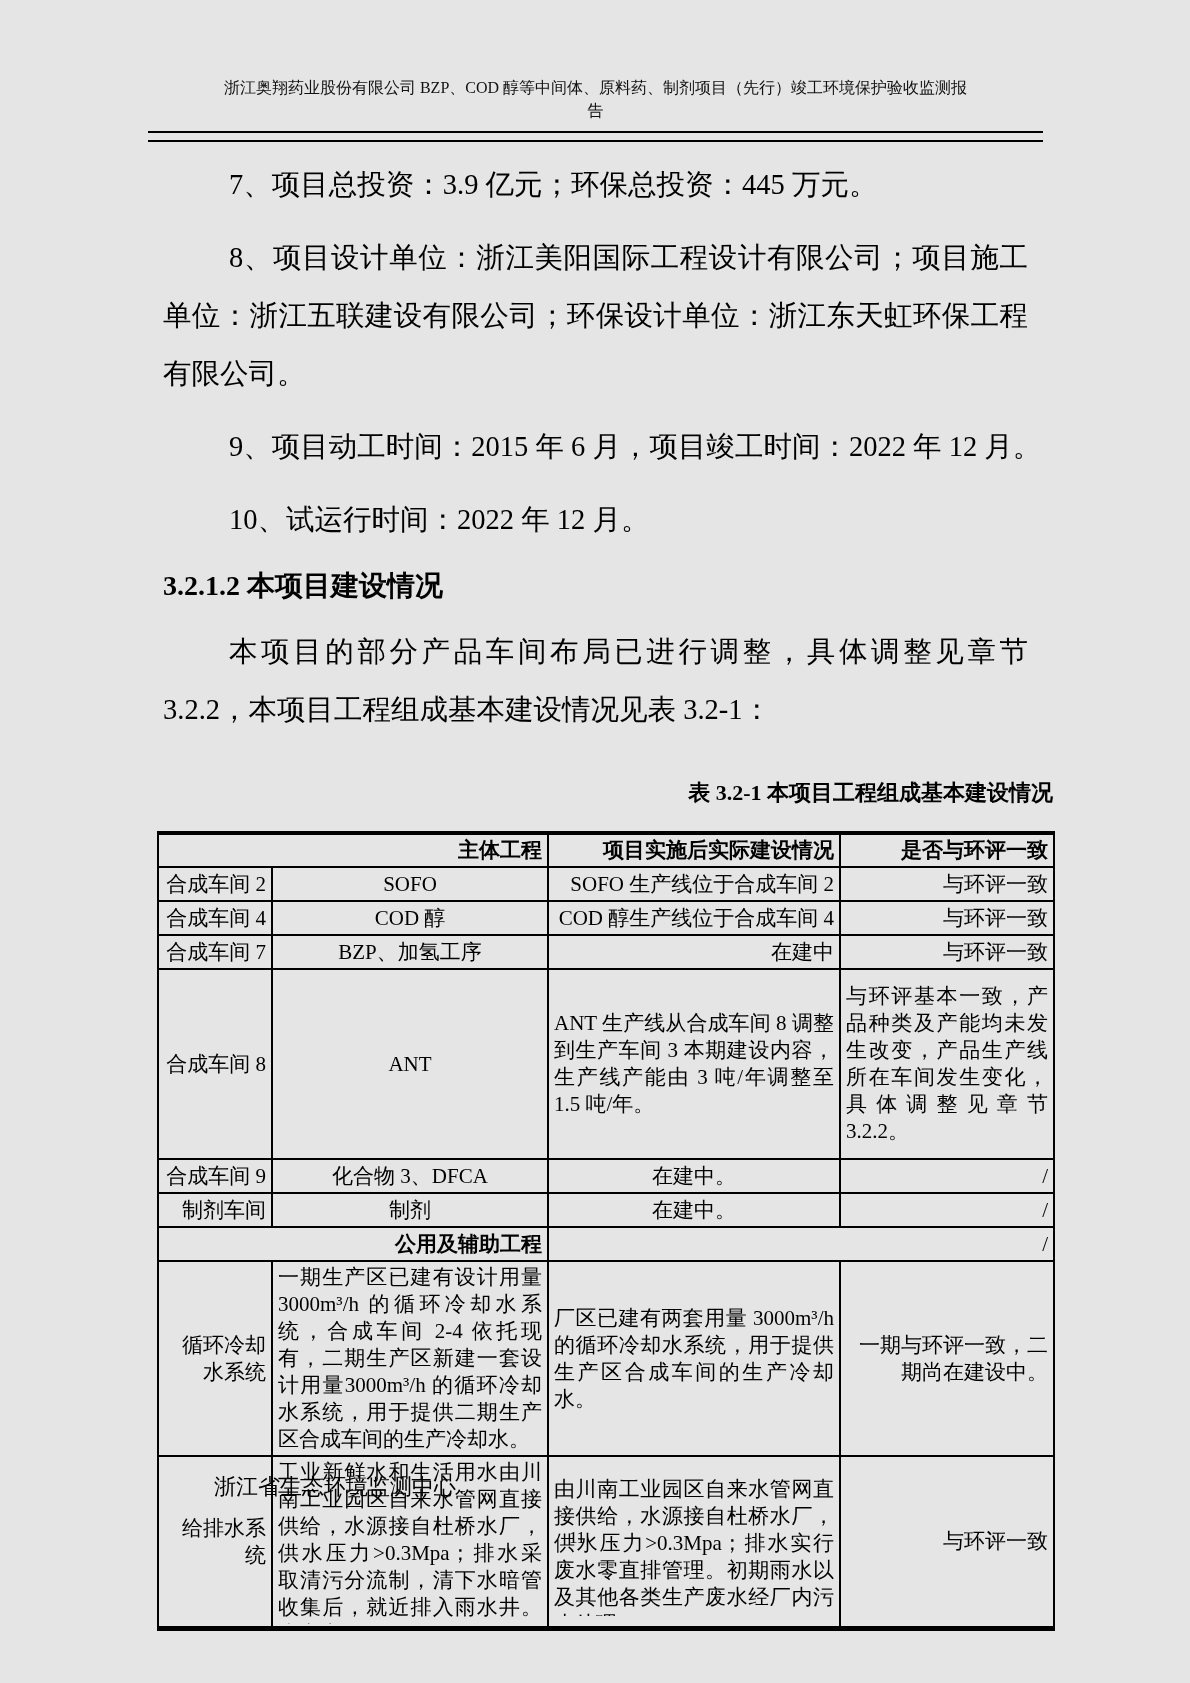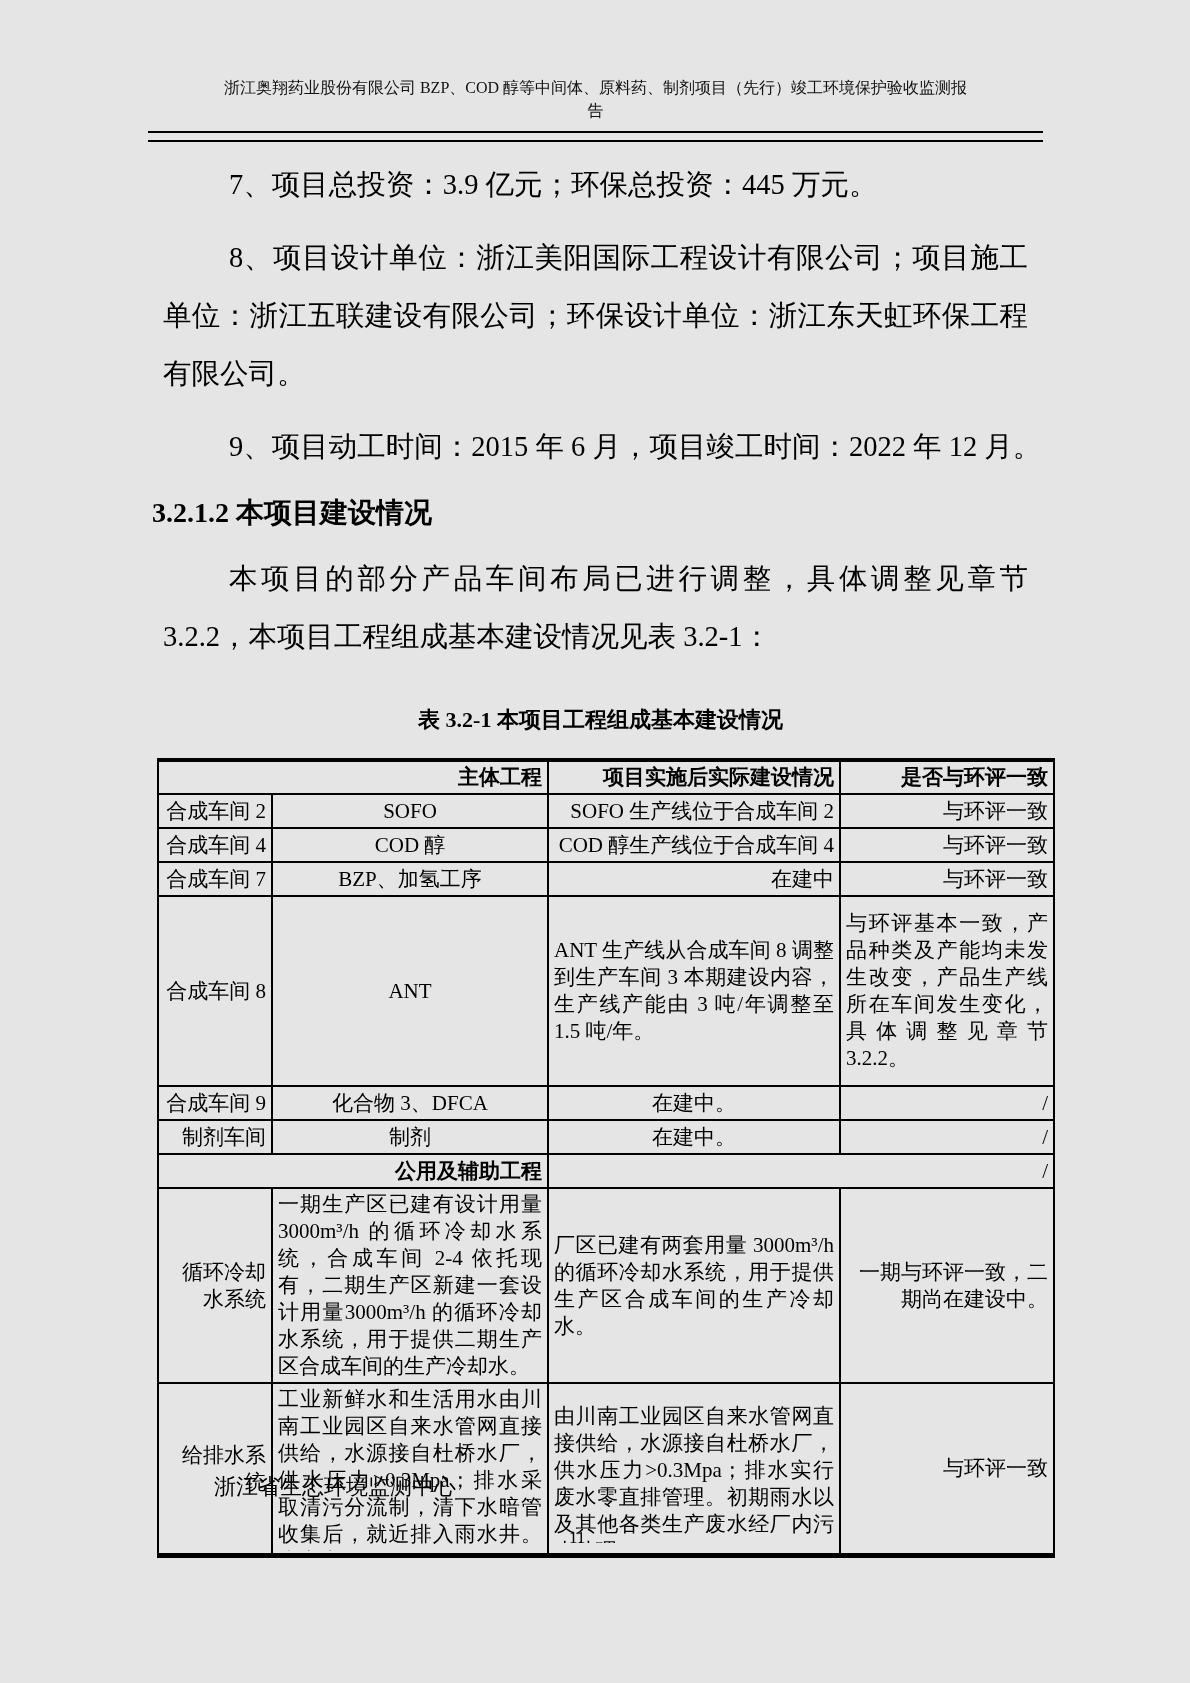--- a/index.html
+++ b/index.html
@@ -25,25 +25,25 @@
   .content{position:absolute;left:148px;top:141px;width:895px;}
   .content p{
     margin:15px;font-size:28.5px;line-height:58px;
     text-align:justify;
   }
   p.indent{text-indent:66px;}
   p.oneline{white-space:nowrap;}
   p.fixed3{height:174px;overflow:hidden;}
   p.fixed2{height:116px;overflow:hidden;}
   .section-heading{
-    margin:4px;font-size:28px;font-weight:bold;line-height:44px;
+    margin:15px;font-size:28px;font-weight:bold;line-height:44px;
   }
   .caption{
     margin-top:40px;font-size:22px;font-weight:bold;
-    line-height:28px;text-align:center;width:905px;
+    line-height:28px;text-align:right;width:905px;
   }
   
   table.cons{
     margin-top:24px;margin-left:9px;
     border-collapse:collapse;table-layout:fixed;
     width:896px;
     border:2px solid #000;border-top:4px solid #000;border-bottom:5px solid #000;
     font-size:21px;
   }
   table.cons td{
@@ -77,20 +77,21 @@
   <div class="doc-header">
     <div>浙江奥翔药业股份有限公司 BZP、COD 醇等中间体、原料药、制剂项目（先行）竣工环境保护验收监测报</div>
     <div>告</div>
   </div>
   <div class="header-rule"></div>
 
   <div class="content">
     <p class="indent oneline">7、项目总投资：3.9 亿元；环保总投资：445 万元。</p>
     <p class="indent fixed3">8、项目设计单位：浙江美阳国际工程设计有限公司；项目施工单位：浙江五联建设有限公司；环保设计单位：浙江东天虹环保工程有限公司。</p>
     <p class="indent oneline">9、项目动工时间：2015 年 6 月，项目竣工时间：2022 年 12 月。</p>
+    <p class="indent oneline">10、试运行时间：2022 年 12 月。</p>
     <h3 class="section-heading">3.2.1.2 本项目建设情况</h3>
     <p class="indent fixed2">本项目的部分产品车间布局已进行调整，具体调整见章节 3.2.2，本项目工程组成基本建设情况见表 3.2-1：</p>
     <div class="caption">表 3.2-1 本项目工程组成基本建设情况</div>
 
     <table class="cons">
       <colgroup>
         <col style="width:114px">
         <col style="width:276px">
         <col style="width:292px">
         <col style="width:214px">

